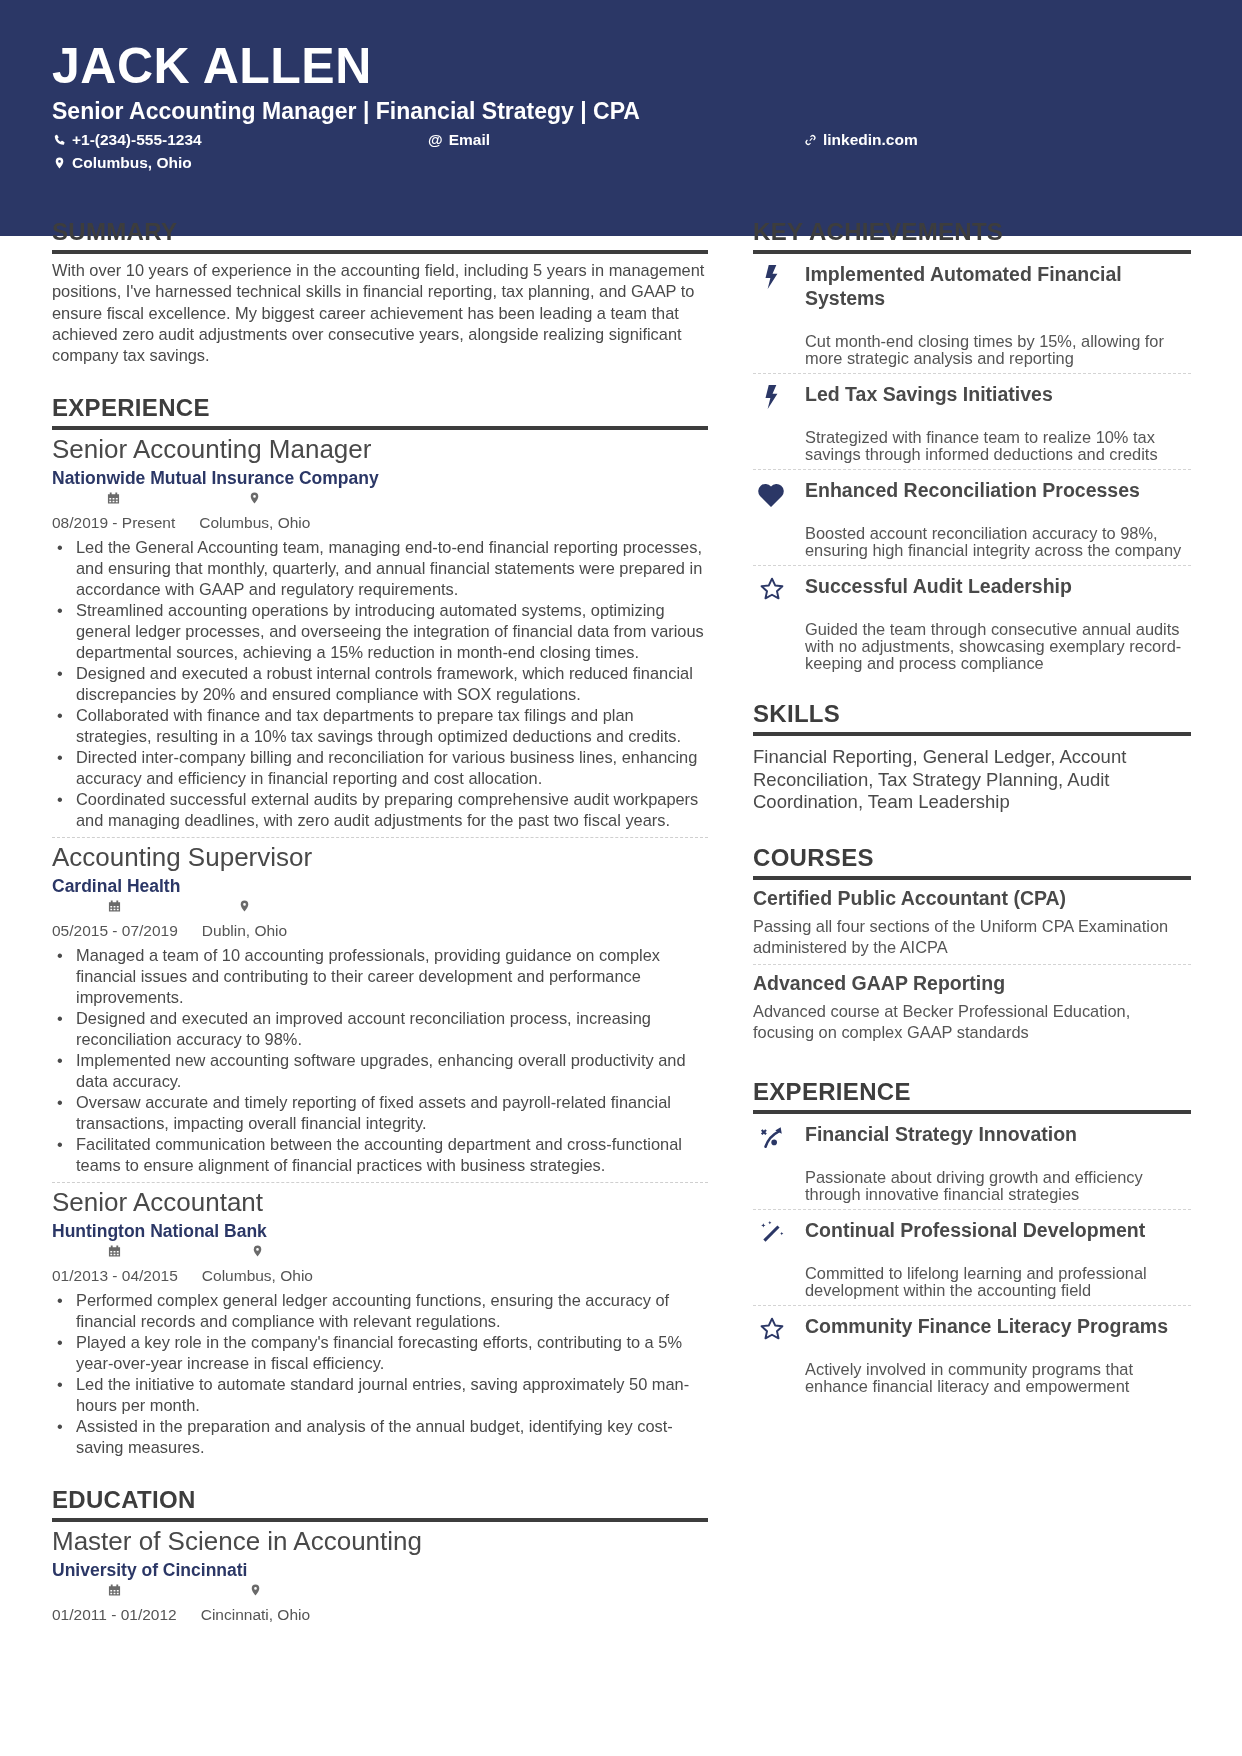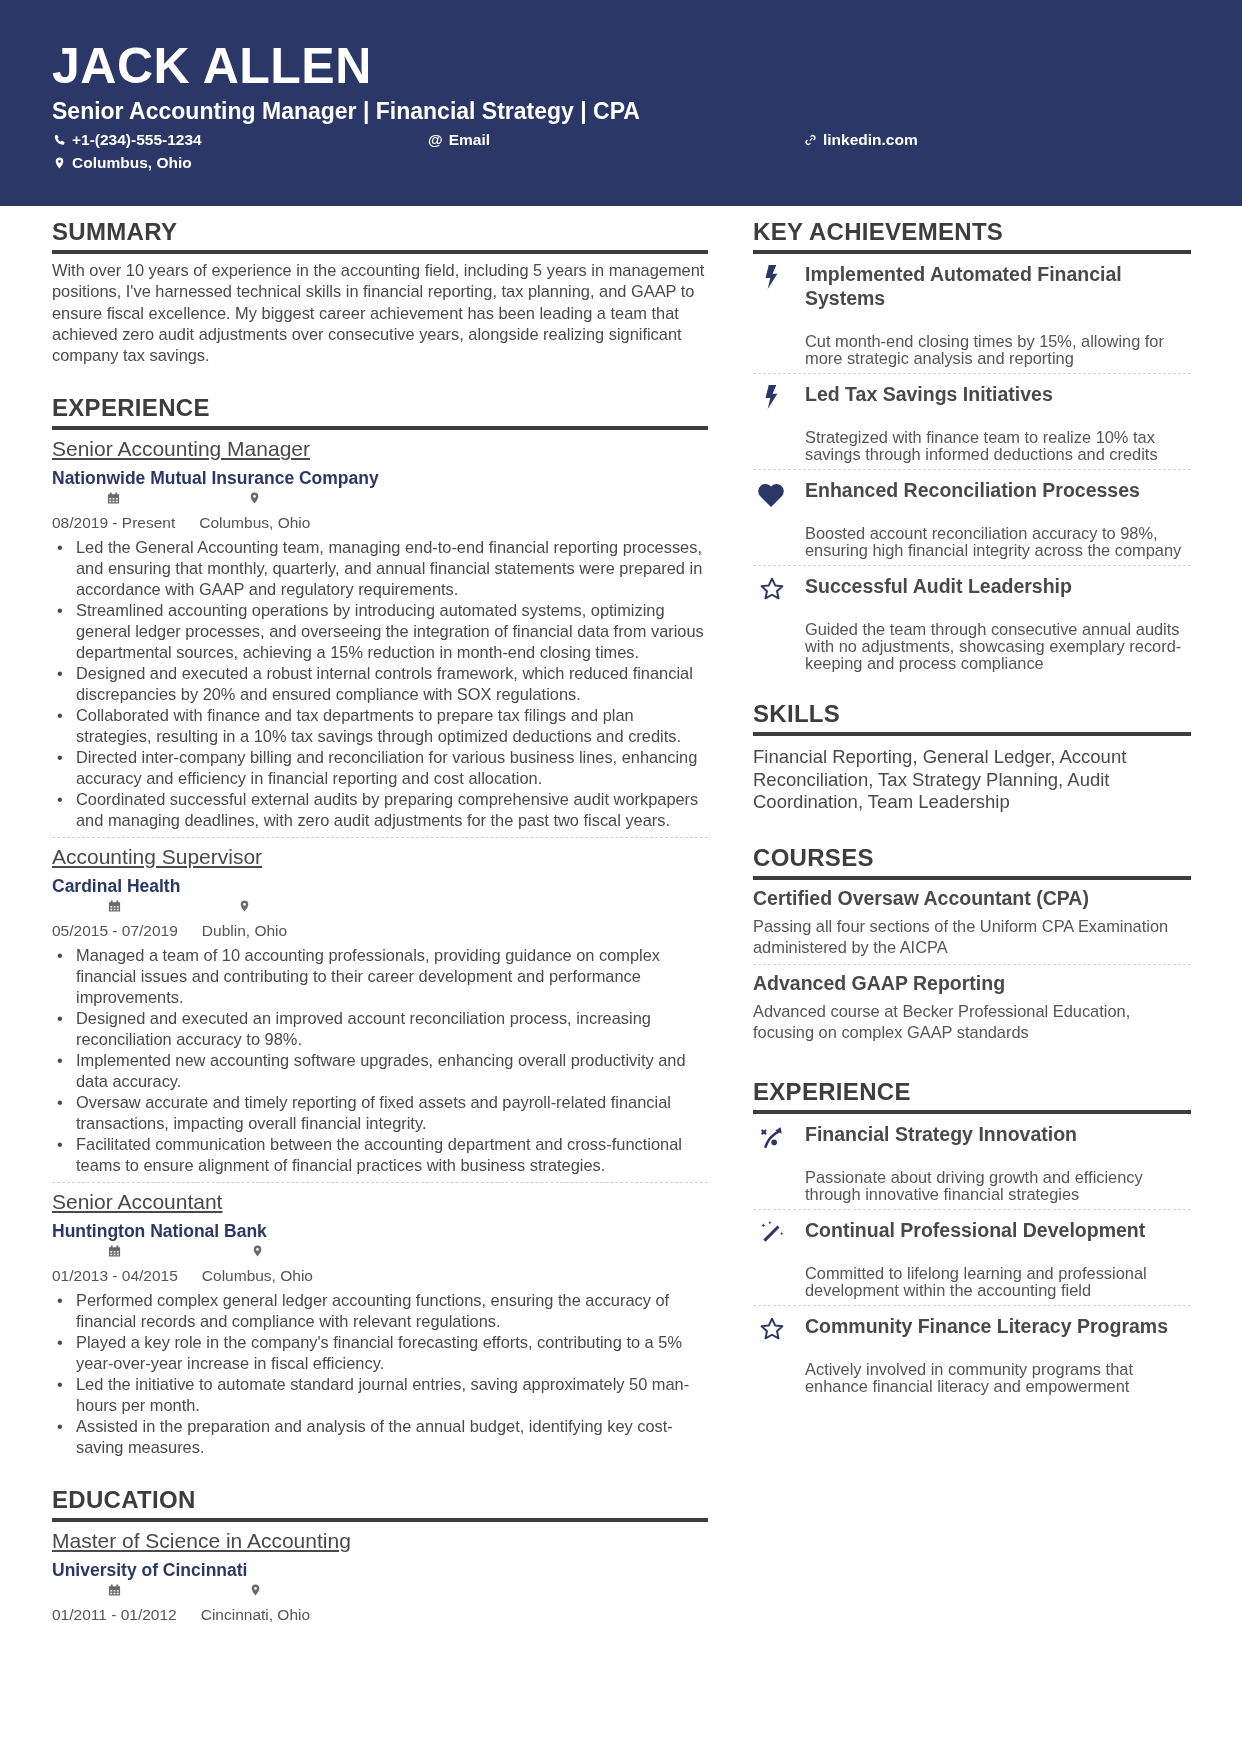--- a/index.html
+++ b/index.html
@@ -1,37 +1,37 @@
 <!DOCTYPE html>
 <html><head>
 <meta charset="utf-8">
 <style>
   * { box-sizing: border-box; margin: 0; padding: 0; }
   html, body { width: 1242px; height: 1756px; background: #ffffff; }
   body { font-family: "Liberation Sans", "DejaVu Sans", sans-serif; color: #494949; position: relative; overflow: hidden; }
 
-  .header { position: absolute; left: 0; top: 0; width: 1242px; height: 206px; background: #2b3766; color: #ffffff; }
+  .header { position: absolute; left: 0; top: 0; width: 1242px; height: 236px; background: #2b3766; color: #ffffff; }
   .name { position: absolute; left: 52px; top: 36px; font-size: 50px; font-weight: bold; letter-spacing: 0.5px; line-height: 60px; }
   .headline { position: absolute; left: 52px; top: 96px; font-size: 23px; font-weight: bold; line-height: 30px; }
   .contact { position: absolute; font-size: 15.5px; font-weight: bold; line-height: 20px; display: flex; align-items: center; gap: 6px; }
   .contact svg { width: 13px; height: 14px; fill: #ffffff; }
   .c-phone { left: 53px; top: 130px; }
   .c-email { left: 428px; top: 130px; }
   .c-link { left: 804px; top: 130px; }
   .c-loc { left: 53px; top: 153px; }
 
   .col { position: absolute; }
   .left { left: 52px; top: 216px; width: 656px; }
   .right { left: 753px; top: 216px; width: 438px; }
 
   .section-title { font-size: 24px; font-weight: bold; color: #3d3d3d; letter-spacing: 0.3px; line-height: 32px; padding-bottom: 2px; border-bottom: 4px solid #3d3d3d; }
   .summary-text { font-size: 16.4px; line-height: 21.3px; margin-top: 6px; color: #4a4a4a; }
 
   .job { }
-  .job-title { font-size: 21px; line-height: 30px; color: #494949; margin-top: 4px; text-decoration: underline; }
+  .job-title { font-size: 26px; line-height: 30px; color: #494949; margin-top: 4px; }
   .company { font-size: 17.5px; font-weight: bold; color: #2b3766; line-height: 24px; margin-top: 2px; }
   .meta { display: flex; align-items: center; font-size: 15.5px; color: #555; line-height: 22px; margin-top: 1px; }
   .meta .m-item { display: flex; align-items: center; gap: 7px; margin-right: 24px; flex-direction: column; }
   .meta svg { width: 13px; height: 14px; fill: #6a6a6a; }
   .bullets { list-style: none; margin-top: 3px; }
   .bullets li { position: relative; padding-left: 24px; font-size: 16.4px; line-height: 21px; color: #4a4a4a; }
   .bullets li::before { content: "\2022"; position: absolute; left: 5px; top: 0; color: #4a4a4a; }
   .dash { border-top: 1.5px dashed #cfcfcf; margin: 6px 0 4px 0; }
 
   .ach-item { display: flex; padding: 8px 0 6px 0; }
@@ -245,21 +245,21 @@
   </section>
 
   <section style="margin-top:20px;">
     <div class="section-title">SKILLS</div>
     <p class="skills-text">Financial Reporting, General Ledger, Account Reconciliation, Tax Strategy Planning, Audit Coordination, Team Leadership</p>
   </section>
 
   <section style="margin-top:28px;">
     <div class="section-title">COURSES</div>
     <div class="course">
-      <div class="course-title">Certified Oversaw Accountant (CPA)</div>
+      <div class="course-title">Certified Public Accountant (CPA)</div>
       <div class="course-desc">Passing all four sections of the Uniform CPA Examination administered by the AICPA</div>
     </div>
     <div class="dash-r"></div>
     <div class="course">
       <div class="course-title">Advanced GAAP Reporting</div>
       <div class="course-desc">Advanced course at Becker Professional Education, focusing on complex GAAP standards</div>
     </div>
   </section>
 
   <section style="margin-top:26px;">

